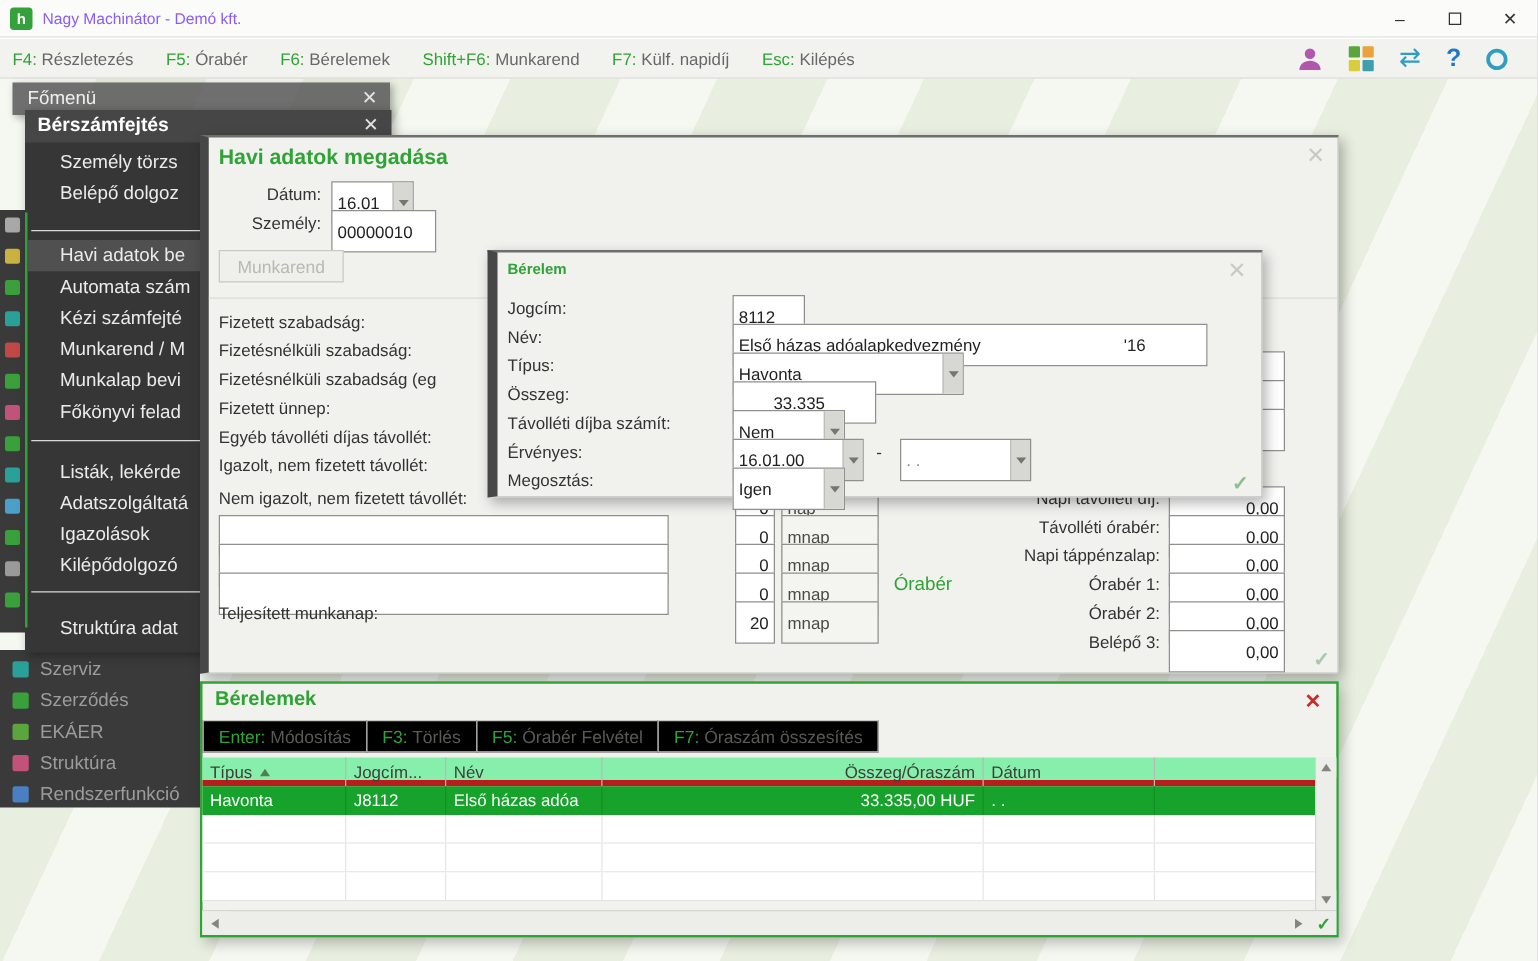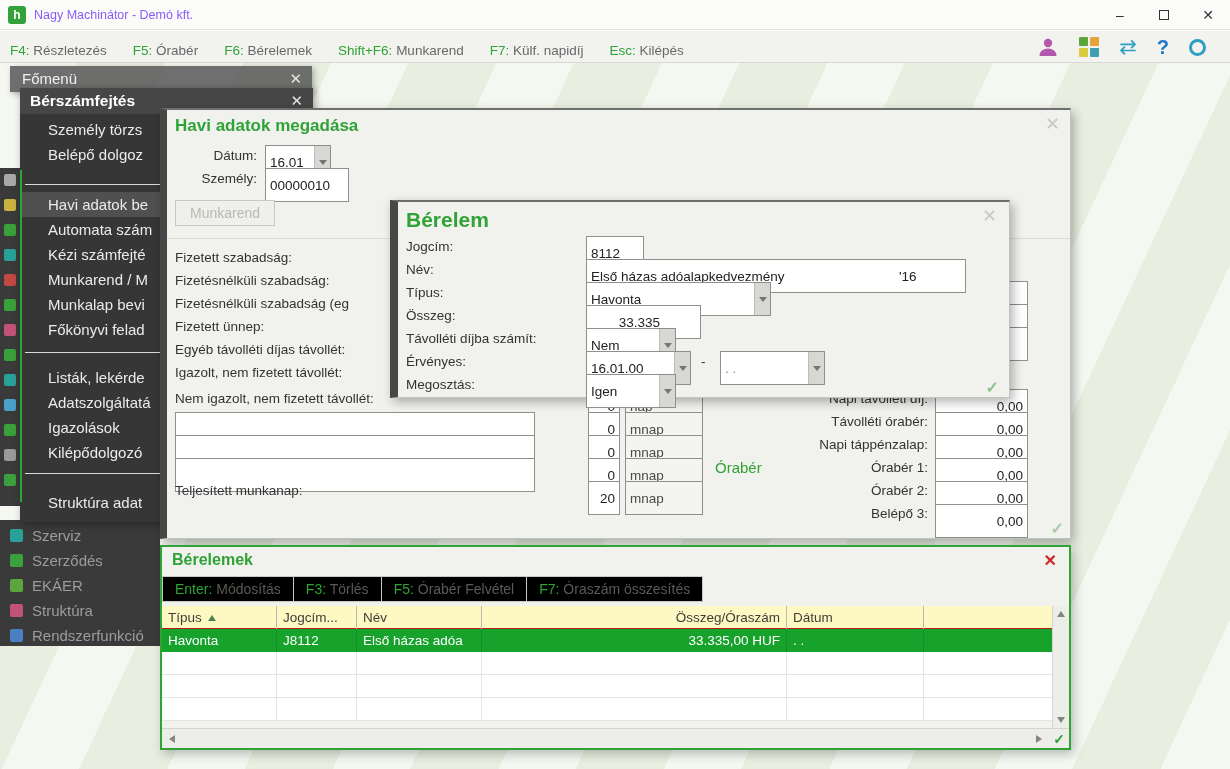--- a/index.html
+++ b/index.html
@@ -9,21 +9,21 @@
   
   .titlebar{position:absolute;left:0;top:0;width:1230px;height:30px;background:#fbfbfa;border-bottom:1px solid #e3e3e0}
   .appicon{position:absolute;left:8px;top:6px;width:18px;height:18px;background:#34a23a;border-radius:3px;color:#fff;font-weight:bold;font-size:12px;text-align:center;line-height:18px}
   .wintitle{position:absolute;left:34px;top:0;height:30px;line-height:30px;font-size:12.5px;color:#8b5cf6}
   .winbtns{position:absolute;right:0;top:0;height:29px;display:flex}
   .wbtn{width:44px;height:29px;display:flex;align-items:center;justify-content:center;color:#333;font-size:14px}
   .maxbox{width:10px;height:10px;border:1px solid #333}
 
   
   .ftoolbar{position:absolute;left:0;top:31px;width:1230px;height:32px;background:#f2f2ef;border-bottom:1px solid #d8d8d4}
-  .fitems{position:absolute;left:10px;top:12px;height:32px;display:flex;}
+  .fitems{position:absolute;left:10px;top:0;height:32px;display:flex;align-items:center}
   .fitem{margin-right:26px;font-size:13.5px;white-space:nowrap}
   .fitem .k{color:#2fa335}
   .fitem .l{color:#68686a}
   .ficons{position:absolute;right:24px;top:0;height:32px;display:flex;align-items:center;gap:20px}
   .grid4{width:20px;height:20px;display:grid;grid-template-columns:9px 9px;grid-template-rows:9px 9px;gap:2px}
   .grid4 i{display:block;border-radius:1px}
   .swapicon{font-size:21px;color:#2e9fc0;line-height:20px}
   .helpicon{font-size:20px;font-weight:bold;color:#1f78c8}
   .circleicon{width:17px;height:17px;border:3px solid #2e9fc0;border-radius:50%}
 
@@ -71,21 +71,21 @@
   .chk{position:absolute;font-size:16px;font-weight:bold}
 
   
   .panel{position:absolute;left:160px;top:545px;width:911px;height:205px;background:#f1f1ee;border:2px solid #2fa335;box-shadow:3px 4px 10px rgba(0,0,0,.25)}
   .ptitle{position:absolute;left:10px;top:4px;font-size:16px;font-weight:bold;color:#2fa335}
   .redx{position:absolute;right:12px;top:4px;font-size:16px;font-weight:bold;color:#cc2a2a}
   .tabs{position:absolute;left:0;top:29px;display:flex}
   .tab{border:1px solid #c9c9c4;margin-right:-1px;padding:0 12px;height:26px;line-height:24px;font-size:14px;background:#000000;white-space:nowrap}
   .tab .k{color:#2fa335}
   .tab .l{color:#5a5a56}
-  .thead{position:absolute;left:0;top:59px;width:890px;height:23px;display:flex;background:#fef9c3;border-bottom:1px solid #b91c1c}
+  .thead{position:absolute;left:0;top:59px;width:890px;height:23px;display:flex;background:#86efac;border-bottom:5px solid #b91c1c}
   .th{height:23px;line-height:23px;font-size:13.5px;color:#3e3e3a;padding:0 6px;border-right:1px solid #b9b9b5;overflow:hidden;white-space:nowrap;display:flex;align-items:center}
   .sortup{width:0;height:0;border-left:4px solid transparent;border-right:4px solid transparent;border-bottom:6px solid #4f7f4f;margin-left:6px}
   .grow{position:absolute;left:0;top:82px;width:890px;height:23px;display:flex;background:#17a22b}
   .gc{height:23px;line-height:23px;font-size:13.5px;color:#fff;padding:0 6px;border-right:1px solid rgba(0,0,0,.12);overflow:hidden;white-space:nowrap}
   .erow{position:absolute;left:0;width:890px;height:23px;display:flex;background:#fff;border-bottom:1px solid #e4e4e0}
   .ec{height:22px;border-right:1px solid #e6e6e2}
   .c0{width:115px}.c1{width:80px}.c2{width:125px}.c3{width:305px}.c4{width:137px}.c5{width:128px;border-right:none}
   .rtxt{justify-content:flex-end;text-align:right;flex:0 0 auto}
   .vscroll{position:absolute;right:0;top:59px;width:17px;height:122px;background:#ededea;border-left:1px solid #d5d5d1}
   .hscroll{position:absolute;left:0;top:181px;width:907px;height:20px;background:#ededea;border-top:1px solid #d5d5d1}
@@ -378,21 +378,21 @@
           <i class="tlf"></i>
         </div>
       <div class="sbtn" style="right:20px;top:0;width:20px;height:19px">
           <i class="trt"></i>
         </div>
       <div class="sbtn" style="right:0;top:0;width:20px;height:19px;color:#2fa335;font-weight:bold;font-size:14px">✓</div>
     </div>
   </div>
 
   <div class="dlg" style="left:390px;top:200px;width:620px;height:198px;border-left-width:8px">
-    <span class="dtitle" style="left:8px;top:6px;font-size:21px">Bérelem</span>
+    <span class="dtitle" style="left:8px;top:6px;font-size:12px">Bérelem</span>
     <span class="closex" style="right:12px;top:3px">✕</span>
 
     <div class="lb" style="left:8px;top:36px">Jogcím:</div>
     <div class="input" style="left:188px;top:34px;width:58px">
         <span>8112</span>
       </div>
 
     <div class="lb" style="left:8px;top:59px">Név:</div>
     <div class="input" style="left:188px;top:57px;width:380px">
         <span>Első házas adóalapkedvezmény</span>

